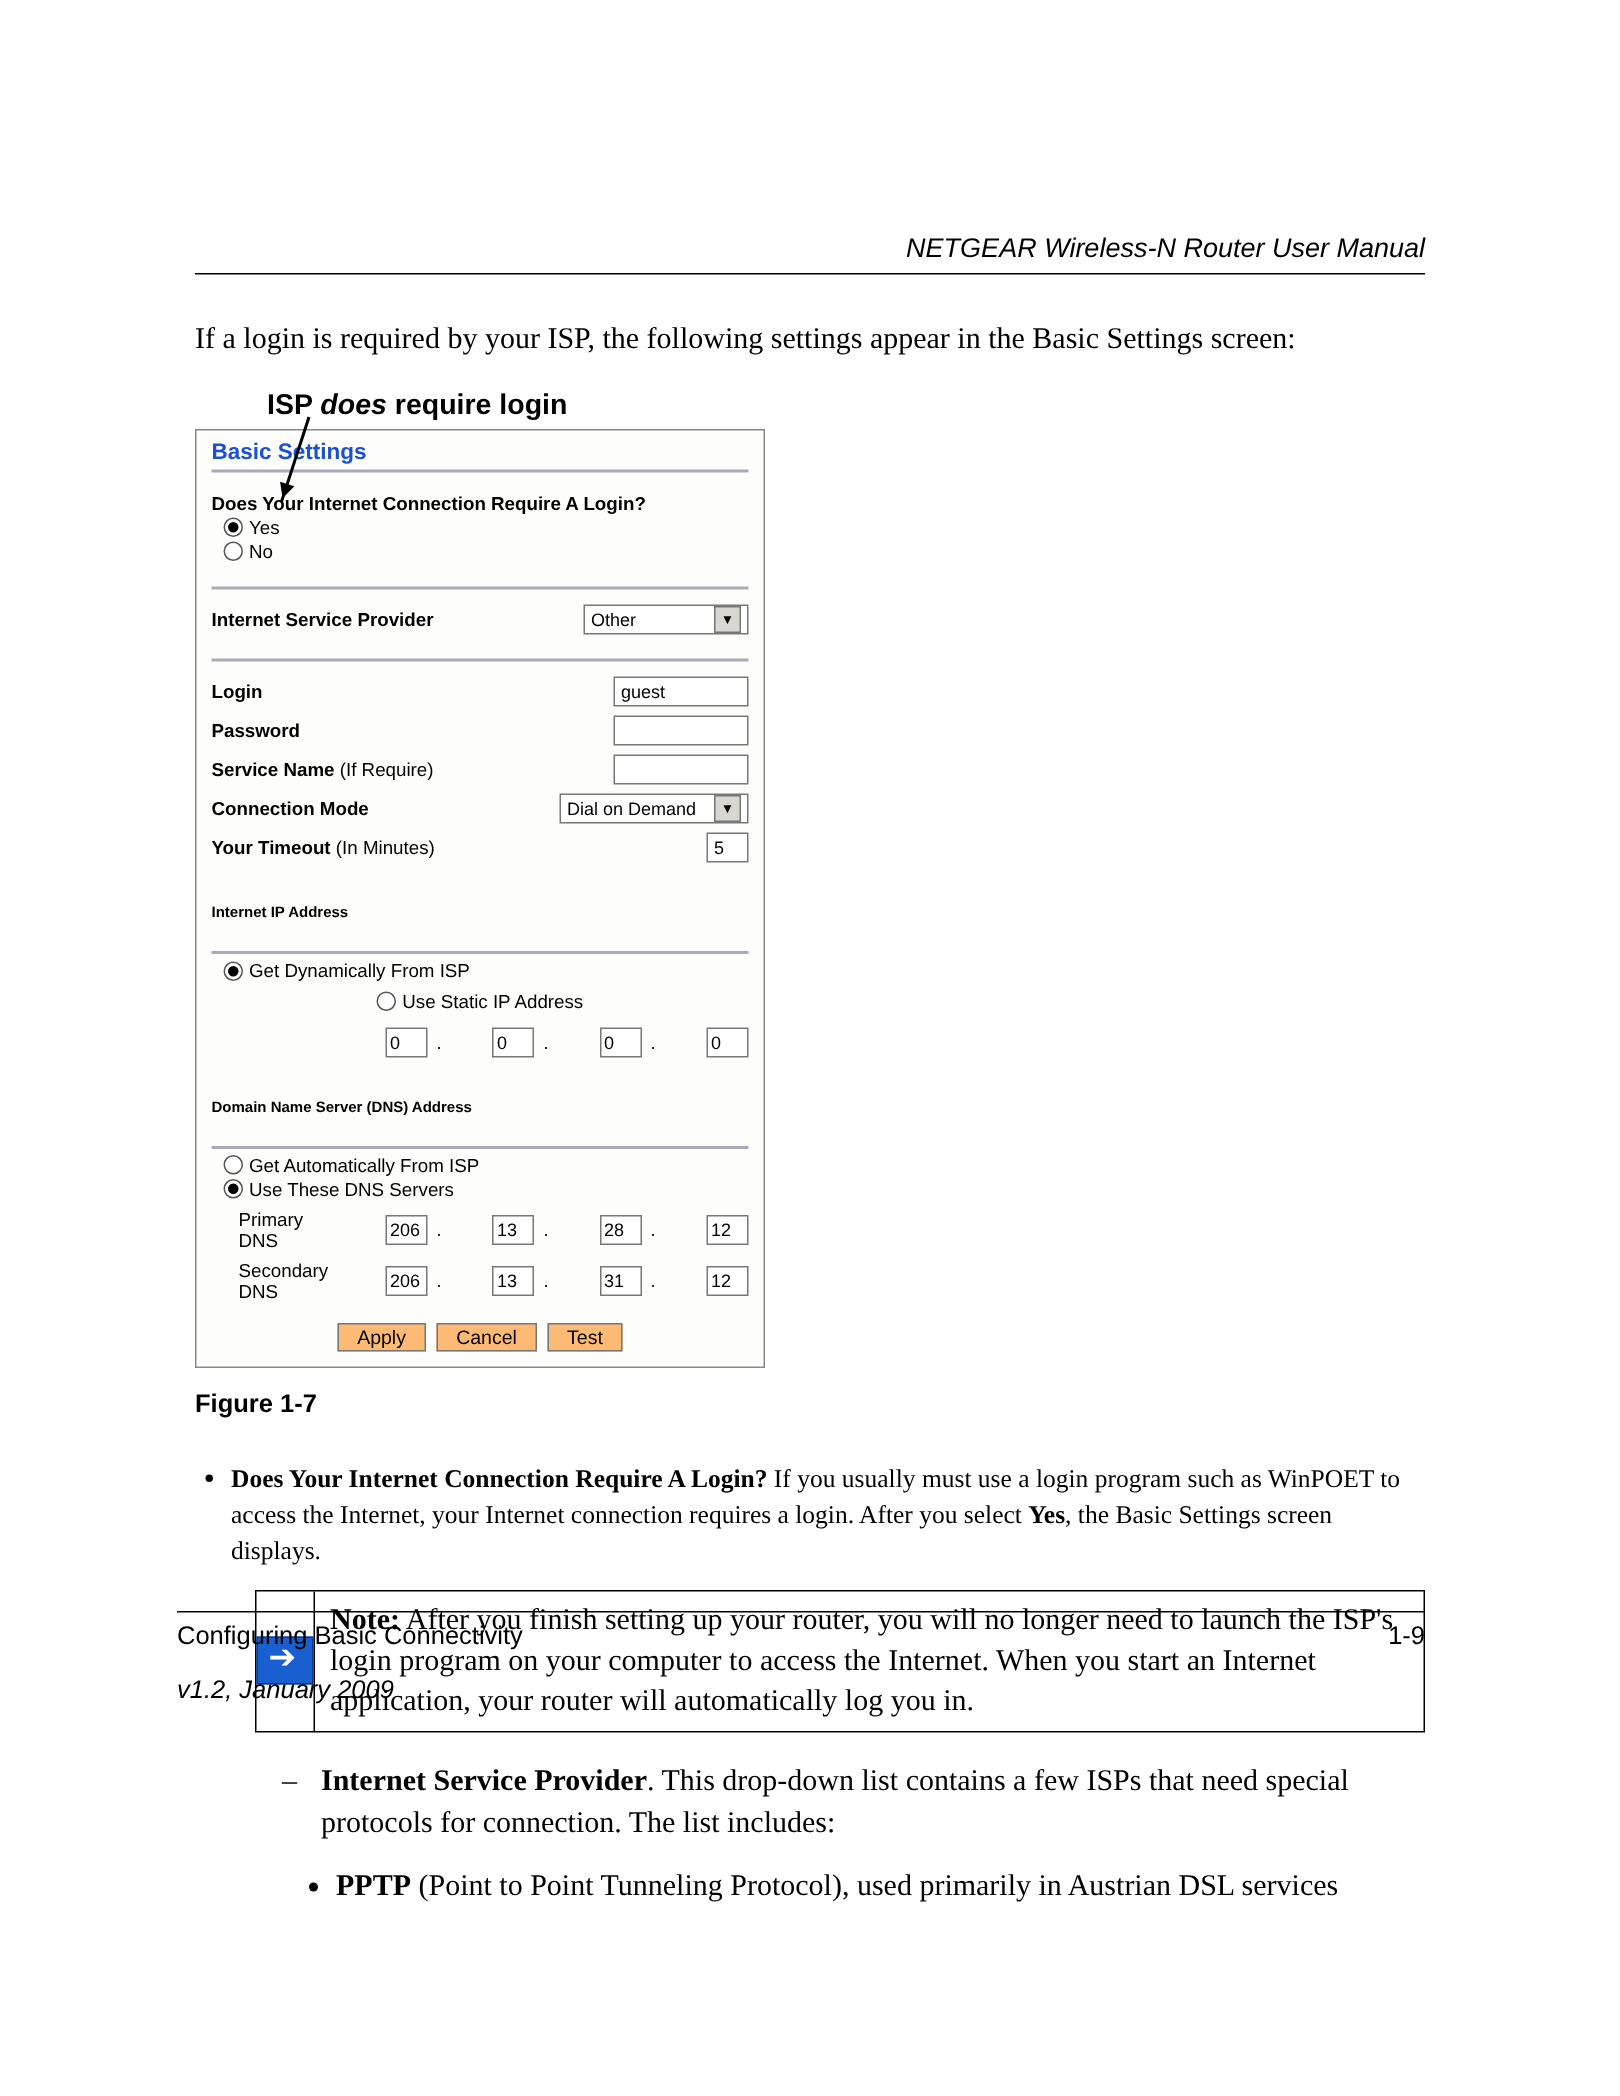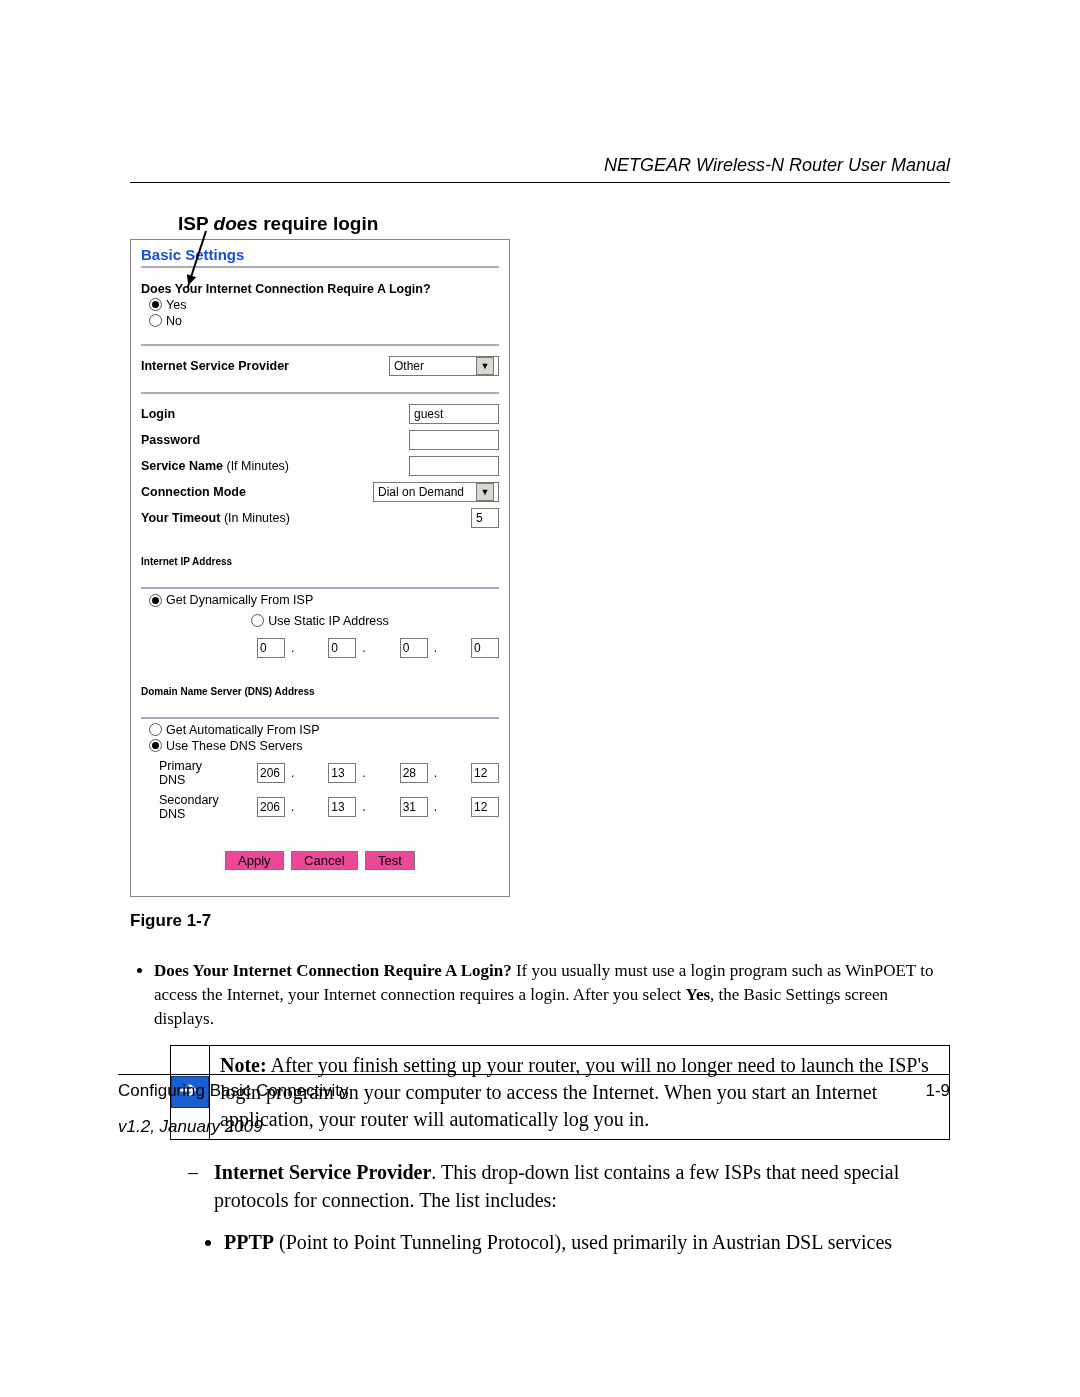--- a/index.html
+++ b/index.html
@@ -28,21 +28,21 @@
   .sel-box{width:100px;justify-content:space-between;}
   .sel-arrow{width:16px;height:16px;background:#d8d8d0;border:1px solid #777;margin-left:6px;display:flex;align-items:center;justify-content:center;font-size:9px;}
   .inp{width:80px;}
   .inp.small{width:22px;text-align:left;padding:0 2px;}
   .inp.tiny{width:18px;}
   .sec-head{font-weight:bold;font-size:10px;border-bottom:2px solid #aab;padding-bottom:20px;margin:28px 0 4px 0;}
   .ip-row{display:flex;align-items:center;gap:4px;}
   .dot{font-size:12px;margin:0 2px;}
   .sub{margin-left:18px;font-size:12.5px;}
   .btn-row{text-align:center;margin-top:14px;}
-  .btn{display:inline-block;border:1.5px solid #777;background:#ec4899;font-family:Arial,Helvetica,sans-serif;font-size:13px;padding:1px 12px;margin:16px 2px;}
+  .btn{display:inline-block;border:1.5px solid #777;background:#fdba74;font-family:Arial,Helvetica,sans-serif;font-size:13px;padding:1px 12px;margin:0 2px;}
   .fig-cap{font-family:Arial,Helvetica,sans-serif;font-weight:bold;font-size:17px;margin:14px 0 28px 0;}
   
   ul.lvl1{list-style:disc;padding-left:24px;margin:0;}
   ul.lvl1>li{font-size:17px;line-height:1.4;margin-bottom:14px;}
   .bold{font-weight:bold;}
   
   .note-box{display:flex;border:1.5px solid #000;margin:6px 0 18px 40px;font-size:20px;}
   .note-icon-cell{width:54px;border-right:1.5px solid #000;display:flex;align-items:center;justify-content:center;}
   .note-icon{width:36px;height:30px;background:#1a5fd0;border:1px solid #0b3a8a;position:relative;}
   .note-icon::after{content:"\2794";color:#fff;font-size:22px;position:absolute;top:0;left:7px;}
@@ -59,20 +59,21 @@
   .footer-row{display:flex;justify-content:space-between;font-family:Arial,Helvetica,sans-serif;font-size:17px;}
   .version{text-align:left;font-style:italic;font-family:Arial,Helvetica,sans-serif;font-size:17px;margin-top:16px;}
 </style>
 </head>
 <body>
 
 <div class="page">
   <p class="header-title">NETGEAR Wireless-N Router User Manual</p>
   <hr class="hr">
 
+  <p class="intro">If a login is required by your ISP, the following settings appear in the Basic Settings screen:</p>
 
   <p class="callout">
     <span>ISP </span><em>does</em><span> require login</span>
   </p>
 
   <div class="fig-wrap">
     <div class="lead-line"></div>
     <div class="panel">
       <div class="panel-title">Basic Settings</div>
 
@@ -94,21 +95,21 @@
 
       <div class="row">
         <span class="lab">Login</span>
         <span class="inp">guest</span>
       </div>
       <div class="row">
         <span class="lab">Password</span>
         <span class="inp"></span>
       </div>
       <div class="row">
-        <span class="lab"><span>Service Name </span><span class="thin">(If Minutes)</span></span>
+        <span class="lab"><span>Service Name </span><span class="thin">(If Require)</span></span>
         <span class="inp"></span>
       </div>
       <div class="row">
         <span class="lab">Connection Mode</span>
         <span class="sel-box" style="width:116px">
           <span>Dial on Demand</span>
           <span class="sel-arrow">▼</span>
         </span>
       </div>
       <div class="row">

